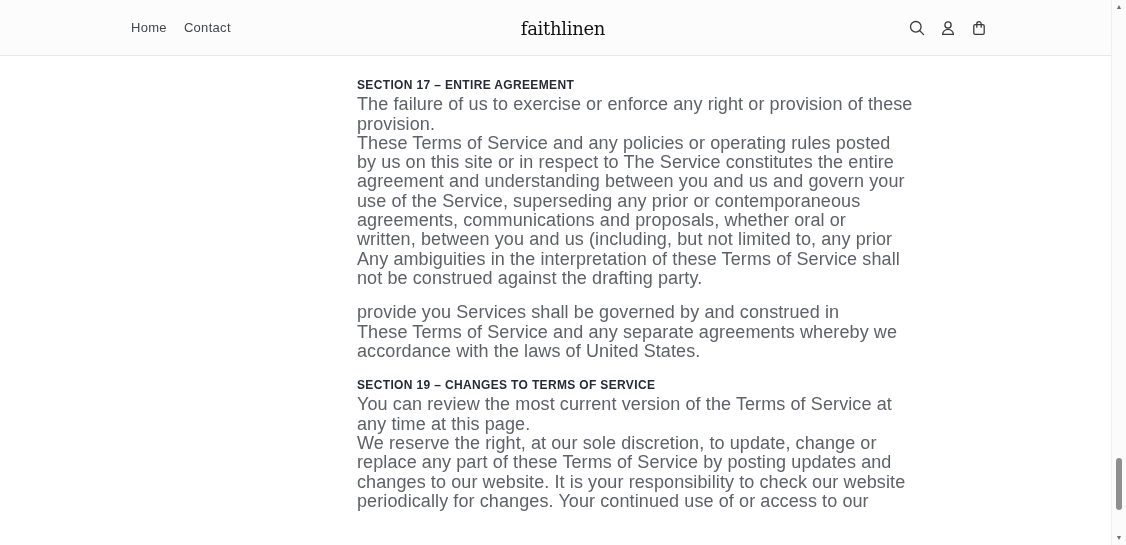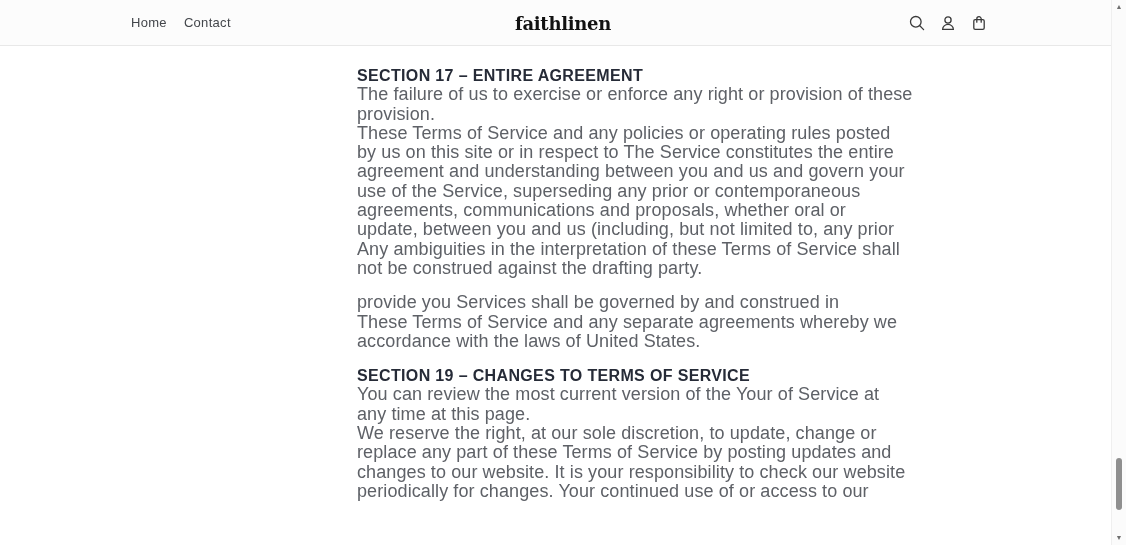--- a/index.html
+++ b/index.html
@@ -6,40 +6,40 @@
   html,body { width:1126px; height:545px; }
   body {
     position:relative;
     overflow:hidden;
     background:#ffffff;
     font-family:"Liberation Sans", sans-serif;
   }
   
   .site-header {
     position:relative;
-    height:46px;
+    height:56px;
     background:#fcfcfc;
     border-bottom:1px solid var(--header-border,#e8e8e8);
   }
   .main-nav {
     position:absolute; left:131px; top:0; height:100%;
     display:flex; align-items:center; gap:17px;
   }
   .main-nav a {
     font-size:13px;
     color:var(--nav-text,#43464b);
     text-decoration:none;
     letter-spacing:.3px;
     cursor:pointer;
   }
   .logo {
     position:absolute; left:50%; top:50%;
     transform:translate(-50%,-50%);
     font-family:"DejaVu Serif", serif;
-    font-weight:bold;
+    font-weight:normal;
     font-size:18px;
     letter-spacing:-.3px;
     color:var(--logo-text,#121212);
     cursor:pointer;
   }
   .header-icons {
     position:absolute; left:908px; top:0; height:100%;
     display:flex; align-items:center; gap:13px;
   }
   .header-icons .hicon {
@@ -47,21 +47,21 @@
   }
   .header-icons svg { width:18px; height:18px; display:block; }
   .header-icons svg * {
     fill:none; stroke:#3a3a3a; stroke-width:1.3;
     stroke-linecap:round; stroke-linejoin:round;
   }
   
   .terms-content { padding:20px 0 0 357px; }
   .tos-section { margin-bottom:15px; }
   .tos-heading {
-    font-size:16px;
+    font-size:12px;
     font-weight:bold;
     letter-spacing:.35px;
     line-height:19.3px;
     color:var(--heading-text,#262b37);
     white-space:nowrap;
   }
   .tos-line {
     font-size:18px;
     letter-spacing:.1px;
     line-height:19.3px;
@@ -129,32 +129,32 @@
   <div id="sections-root">
       <section class="tos-section">
         <div class="tos-heading">SECTION 17 – ENTIRE AGREEMENT</div>
         <div class="tos-line">The failure of us to exercise or enforce any right or provision of these</div>
         <div class="tos-line">provision.</div>
         <div class="tos-line">These Terms of Service and any policies or operating rules posted</div>
         <div class="tos-line">by us on this site or in respect to The Service constitutes the entire</div>
         <div class="tos-line">agreement and understanding between you and us and govern your</div>
         <div class="tos-line">use of the Service, superseding any prior or contemporaneous</div>
         <div class="tos-line">agreements, communications and proposals, whether oral or</div>
-        <div class="tos-line">update, between you and us (including, but not limited to, any prior</div>
+        <div class="tos-line">written, between you and us (including, but not limited to, any prior</div>
         <div class="tos-line">Any ambiguities in the interpretation of these Terms of Service shall</div>
         <div class="tos-line">not be construed against the drafting party.</div>
       </section>
       <section class="tos-section">
         <div class="tos-line">provide you Services shall be governed by and construed in</div>
         <div class="tos-line">These Terms of Service and any separate agreements whereby we</div>
         <div class="tos-line">accordance with the laws of United States.</div>
       </section>
       <section class="tos-section">
         <div class="tos-heading">SECTION 19 – CHANGES TO TERMS OF SERVICE</div>
-        <div class="tos-line">You can review the most current version of the Your of Service at</div>
+        <div class="tos-line">You can review the most current version of the Terms of Service at</div>
         <div class="tos-line">any time at this page.</div>
         <div class="tos-line">We reserve the right, at our sole discretion, to update, change or</div>
         <div class="tos-line">replace any part of these Terms of Service by posting updates and</div>
         <div class="tos-line">changes to our website. It is your responsibility to check our website</div>
         <div class="tos-line">periodically for changes. Your continued use of or access to our</div>
       </section>
     </div>
 </main>
 
 <div class="scrollbar">

